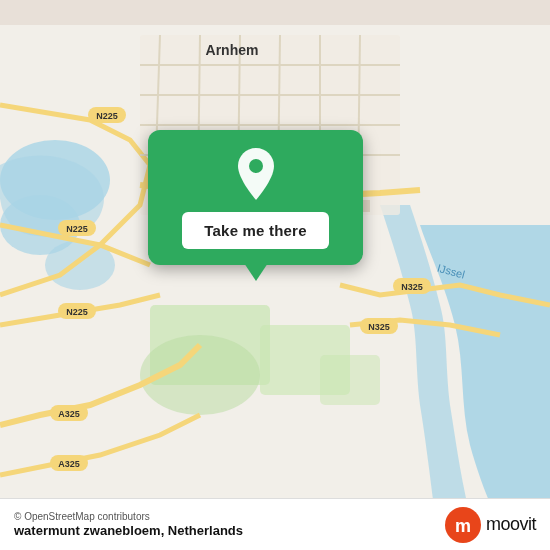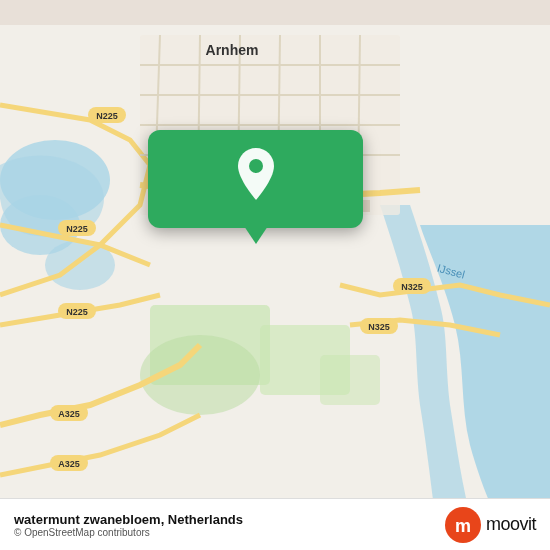--- a/index.html
+++ b/index.html
@@ -213,26 +213,27 @@
   </svg>
 
   <div id="popup-card">
     <div id="location-icon-wrapper">
 
       <svg width="44" height="52" viewBox="0 0 44 52" xmlns="http://www.w3.org/2000/svg">
         <path d="M22 0C12.06 0 4 8.06 4 18c0 13.5 18 34 18 34S40 31.5 40 18C40 8.06 31.94 0 22 0z" fill="white" opacity="0.95"></path>
         <circle cx="22" cy="18" r="7" fill="#2eaa5e"></circle>
       </svg>
     </div>
+    <button id="take-me-there-btn">Take me there</button>
   </div>
 
   <div id="footer-bar">
     <div id="footer-left">
+      <span id="osm-credit">© OpenStreetMap contributors</span>
       <span id="location-name">watermunt zwanebloem, Netherlands</span>
-      <span id="osm-credit">© OpenStreetMap contributors</span>
     </div>
 
     <div id="moovit-logo">
 
       <svg id="moovit-icon" width="36" height="36" viewBox="0 0 36 36" xmlns="http://www.w3.org/2000/svg">
         <circle cx="18" cy="18" r="18" fill="#e8451a"></circle>
 
         <text x="18" y="25" text-anchor="middle" font-size="18" font-weight="bold" fill="white" font-family="Arial">m</text>
       </svg>
       <span id="moovit-text">moovit</span>

